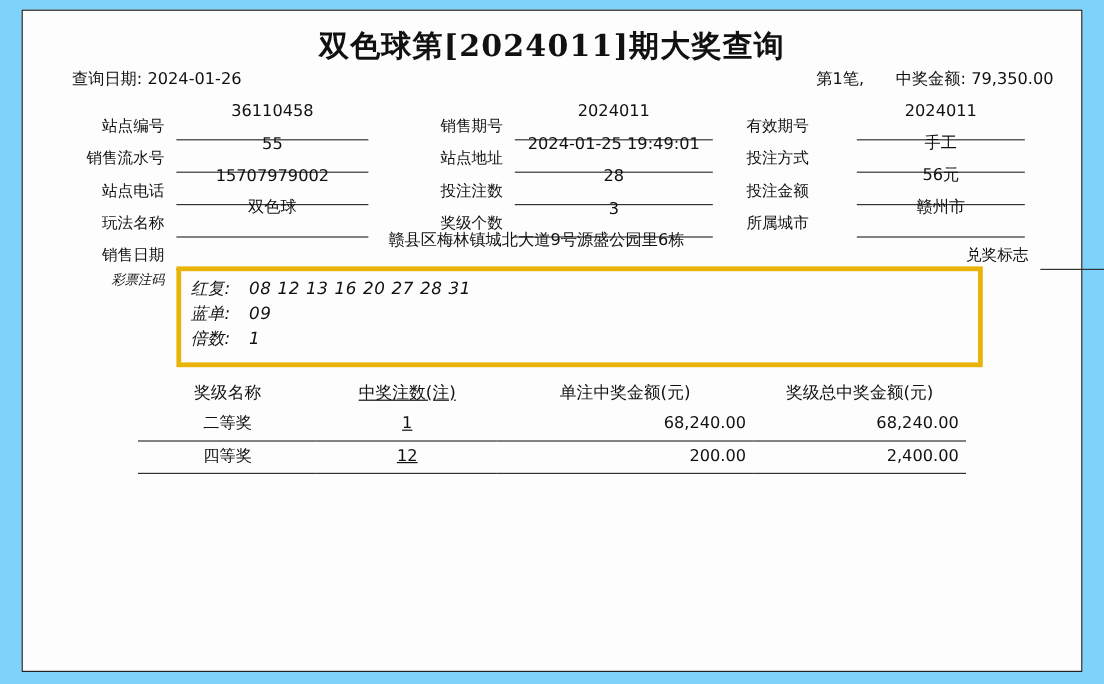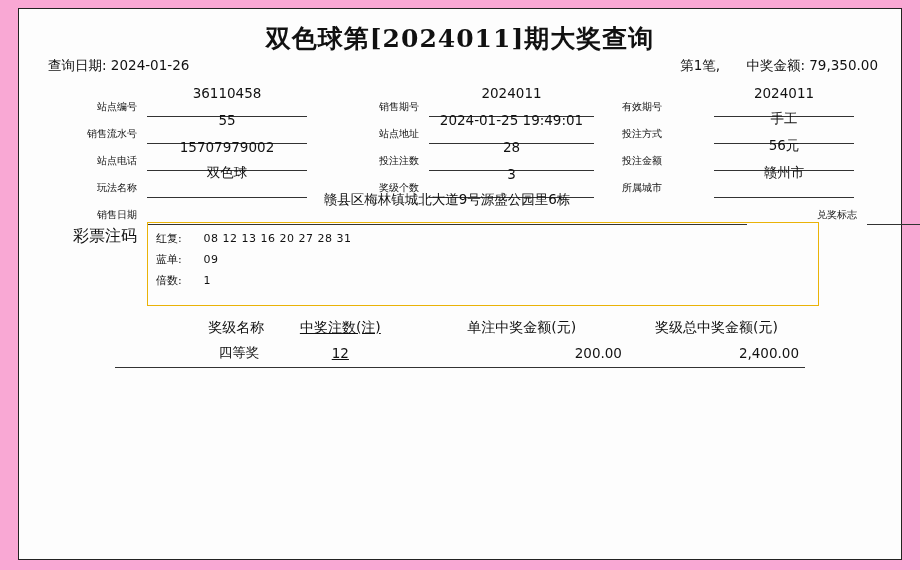--- a/index.html
+++ b/index.html
@@ -13,21 +13,21 @@
     position: relative;
     font-family: "Liberation Serif", serif;
     color: #111;
     overflow: hidden;
   }
   .page {
     position: absolute;
     left: 0; top: 0;
     width: 920px;
     height: 570px;
-    background: #f9a8d4;
+    background: #7dd3fc;
   }
   
   .doc-frame {
     position: absolute;
     left: 18px;
     top: 8px;
     width: 884px;
     height: 552px;
     border: 1.5px solid #222;
     box-sizing: border-box;
@@ -39,21 +39,21 @@
     top: 22px;
     width: 920px;
     text-align: center;
     font-size: 25px;
     font-weight: bold;
     letter-spacing: 1px;
     font-family: "DejaVu Serif", serif;
   }
   .query-date {
     position: absolute;
-    left: 48px;
+    left: 60px;
     top: 57px;
     font-size: 13.5px;
     font-family: "DejaVu Sans", sans-serif;
     white-space: nowrap;
   }
   .top-right {
     position: absolute;
     right: 42px;
     top: 57px;
     font-size: 13.5px;
@@ -72,21 +72,21 @@
   .inforow {
     display: flex;
     height: 27px;
     align-items: flex-end;
   }
   .cell {
     display: flex;
     align-items: flex-end;
   }
   .lbl {
-    font-size: 10px;
+    font-size: 13px;
     font-family: Liberation Mono, monospace;
     white-space: nowrap;
     padding-bottom: 3px;
   }
   .val {
     border-bottom: 1px solid #333;
     text-align: center;
     font-size: 13.5px;
     font-family: "DejaVu Sans", sans-serif;
     padding-bottom: 15px;
@@ -111,34 +111,36 @@
   .ticket {
     position: absolute;
     left: 55px;
     top: 222px;
     width: 775px;
     display: flex;
   }
   .ticket .lbl {
     width: 82px;
     text-align: right;
-    font-size: 16px;
+    font-size: 11px;
     font-family: "DejaVu Sans", sans-serif;
     padding-top: 4px;
+    font-style: italic;
   }
   .ticket-box {
     margin-left: 10px;
     width: 672px;
     height: 84px;
-    border: 1px solid #eab308;
+    border: 4px solid #eab308;
     box-sizing: border-box;
     padding: 5px 0 0 8px;
-    font-size: 11px;
+    font-size: 14px;
     font-family: "DejaVu Sans", sans-serif;
     line-height: 21px;
+    font-style: italic;
   }
   .tline { white-space: nowrap; }
   .tline .k { display: inline-block; width: 44px; }
   .tline .v { letter-spacing: 0.5px; }
 
   
   .prize {
     position: absolute;
     left: 115px;
     top: 318px;
@@ -154,21 +156,21 @@
     font-weight: normal;
     font-size: 14px;
     padding-bottom: 4px;
     font-family: "DejaVu Sans", sans-serif;
   }
   .prize td {
     height: 24px;
     border-bottom: 1px solid #333;
     padding: 0 6px 2px 6px;
   }
-  .col-name  { width: 150px; text-align: right; }
+  .col-name  { width: 150px; text-align: center; }
   .col-count { width: 150px; text-align: center; text-decoration: underline; }
   .col-unit  { width: 215px; text-align: right; }
   .col-total { width: 175px; text-align: right; }
   th.col-unit, th.col-total { text-align: center; }
 </style>
 </head>
 <body>
 
 <div class="page">
   <div class="doc-frame"></div>
@@ -284,20 +286,26 @@
       <thead>
         <tr>
           <th class="col-name">奖级名称</th>
           <th class="col-count">中奖注数(注)</th>
           <th class="col-unit">单注中奖金额(元)</th>
           <th class="col-total">奖级总中奖金额(元)</th>
         </tr>
       </thead>
       <tbody>
         <tr>
+          <td class="col-name">二等奖</td>
+          <td class="col-count">1</td>
+          <td class="col-unit">68,240.00</td>
+          <td class="col-total">68,240.00</td>
+        </tr>
+        <tr>
           <td class="col-name">四等奖</td>
           <td class="col-count">12</td>
           <td class="col-unit">200.00</td>
           <td class="col-total">2,400.00</td>
         </tr>
       </tbody>
     </table>
   </div>
 </div>
 

